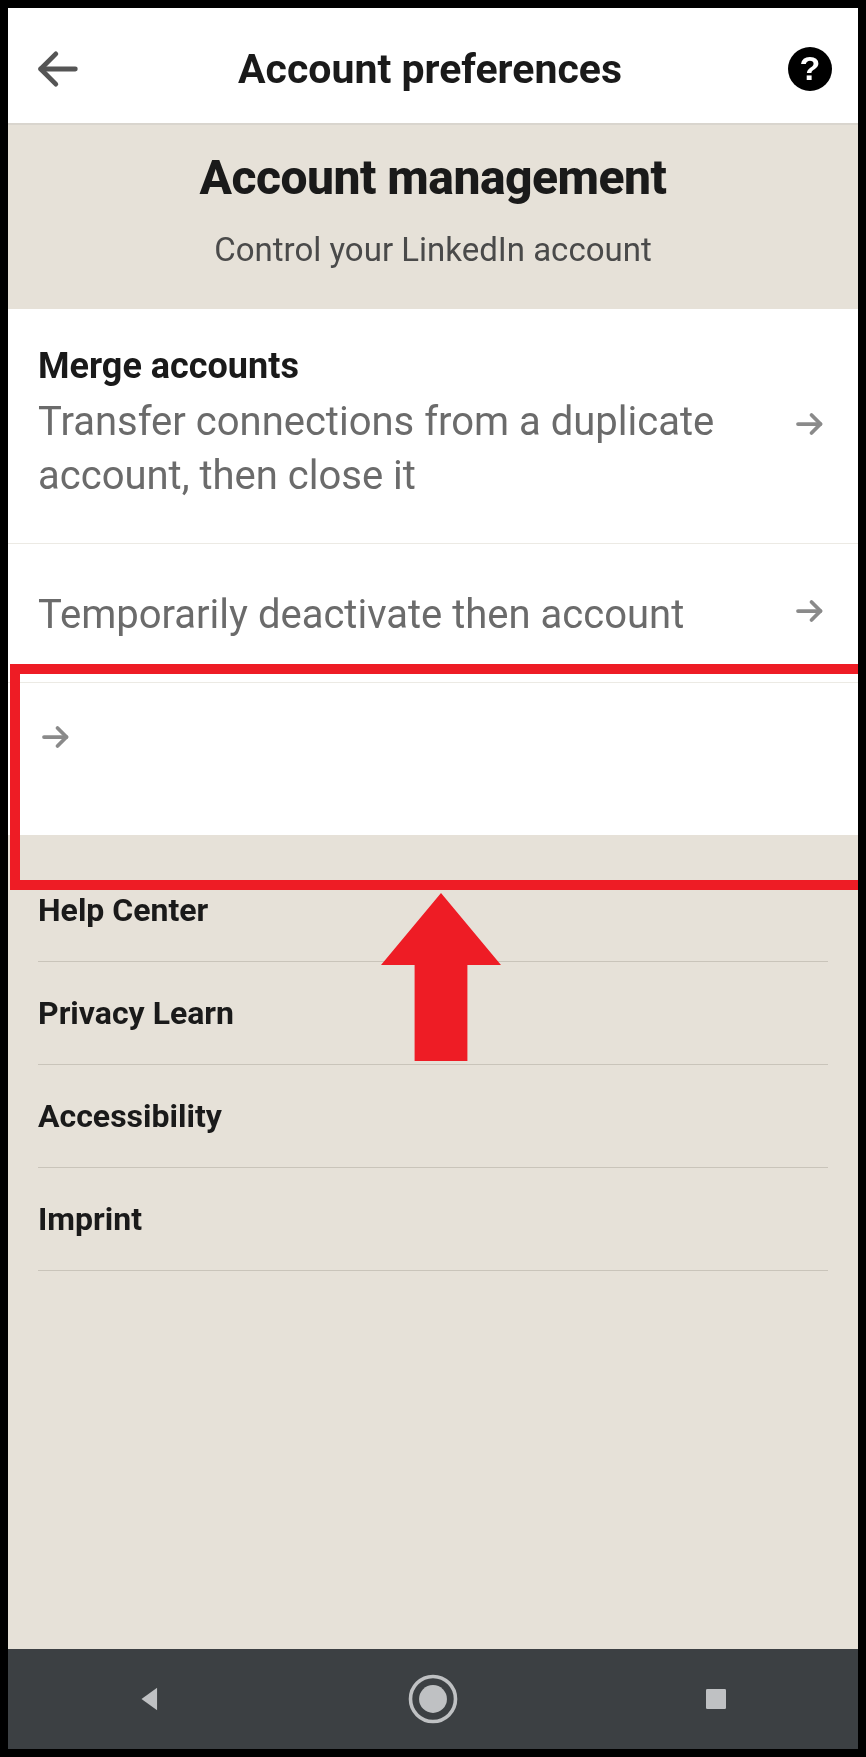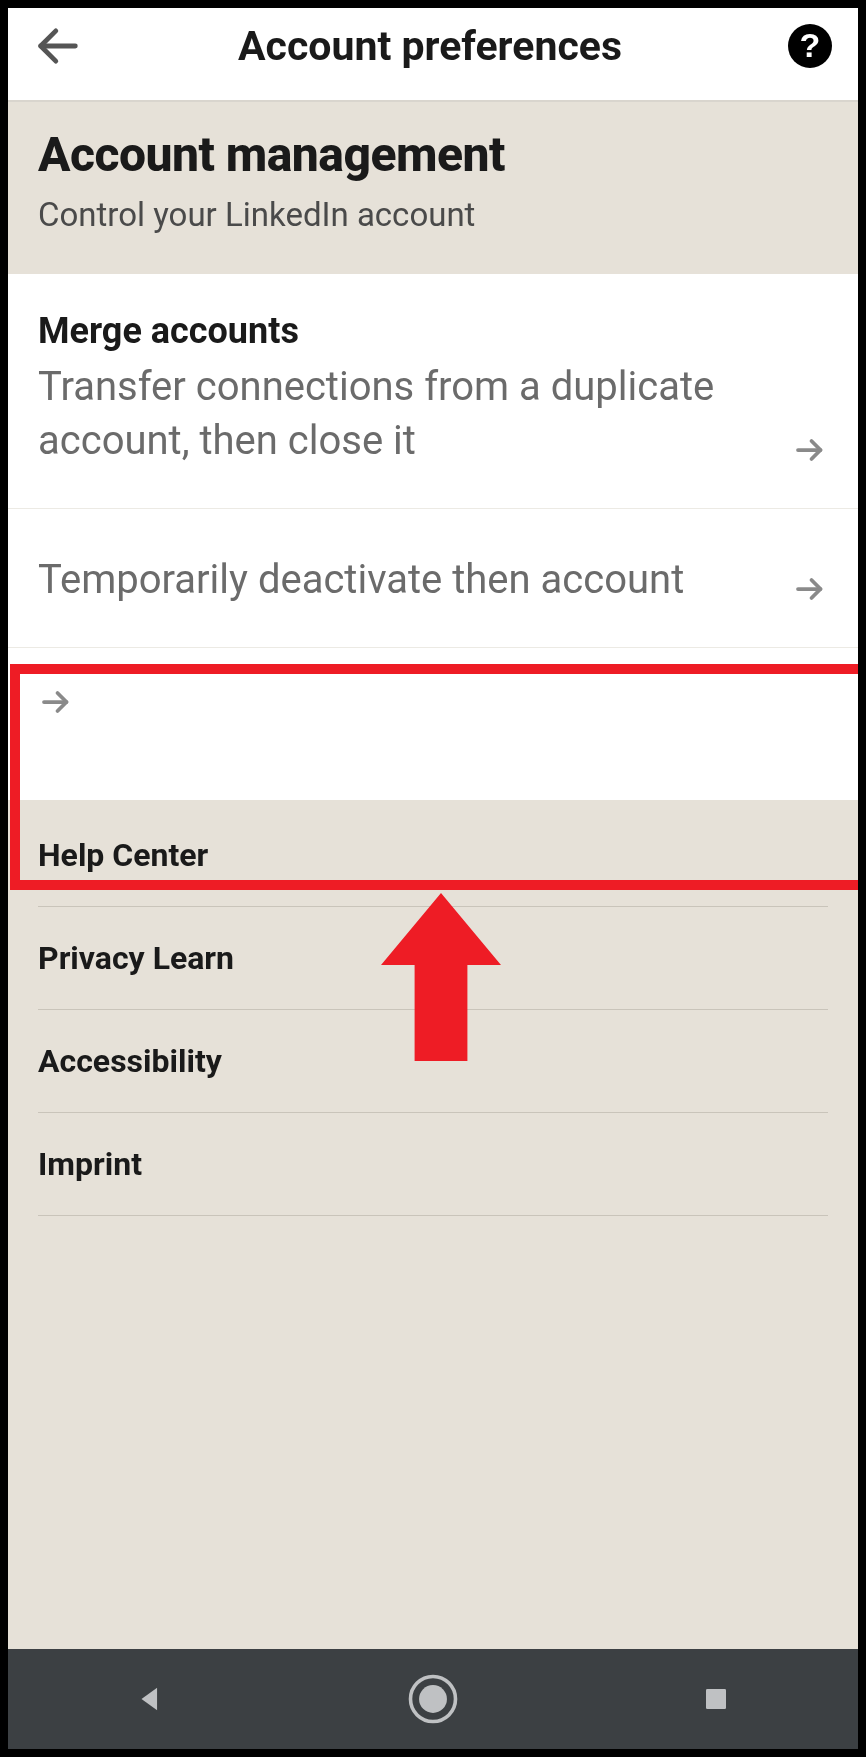--- a/index.html
+++ b/index.html
@@ -13,59 +13,60 @@
     display: flex;
     flex-direction: column;
     overflow: hidden;
     position: relative;
   }
 
   
   .appbar {
     display: flex;
     align-items: center;
-    padding: 12px 24px 28px 24px;
+    padding: 35px 24px 28px 24px;
     background: #fff;
   }
   .appbar .back { flex: 0 0 auto; color: #555; }
   .appbar .title {
     flex: 1;
     text-align: center;
     font-size: 41px;
     font-weight: 700;
     color: #1a1a1a;
     padding-right: 10px;
   }
   .appbar .help { flex: 0 0 auto; }
 
   .divider-thin { height: 2px; background: #d9d5ce; }
 
   
   .section-header {
     background: #e6e1d8;
     padding: 24px 30px 40px 30px;
+    text-align: center;
   }
   .section-header h1 {
     font-size: 48px;
     font-weight: 800;
     color: #1a1a1a;
     letter-spacing: -0.5px;
   }
   .section-header p {
     font-size: 33px;
     color: #4a4a4a;
-    margin-top: 12px;
+    margin-top: 24px;
   }
 
   
   .list-item {
     background: #fff;
     padding: 36px 30px 40px 30px;
     display: flex;
-    align-items: flex-end;
+    align-items: center;
     border-bottom: 1px solid #eceae4;
     position: relative;
   }
   .list-item .texts { flex: 1; padding-right: 10px; }
   .list-item .texts h2 {
     font-size: 36px;
     font-weight: 700;
     color: #1a1a1a;
   }
   .list-item .texts p {
@@ -87,21 +88,21 @@
   
   .annotation-arrow {
     position: absolute;
     z-index: 6;
     pointer-events: none;
   }
 
   
   .footer-area {
     background: #e6e1d8;
-    padding: 4px 30px 0 30px;
+    padding: 24px 30px 0 30px;
     flex: 1;
   }
   .footer-link {
     padding: 32px 0;
     font-size: 32px;
     font-weight: 700;
     color: #1a1a1a;
     border-bottom: 1px solid #c9c4ba;
   }
 

